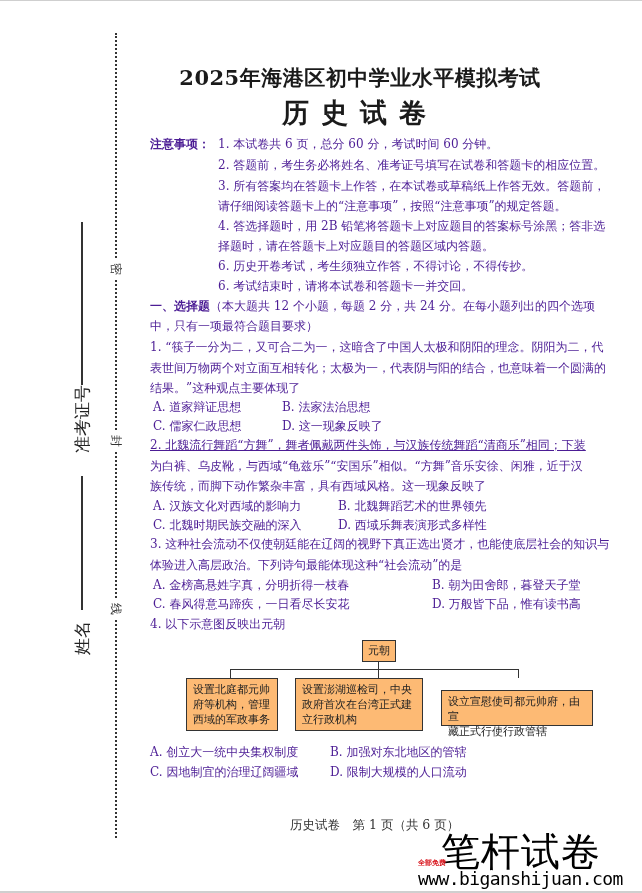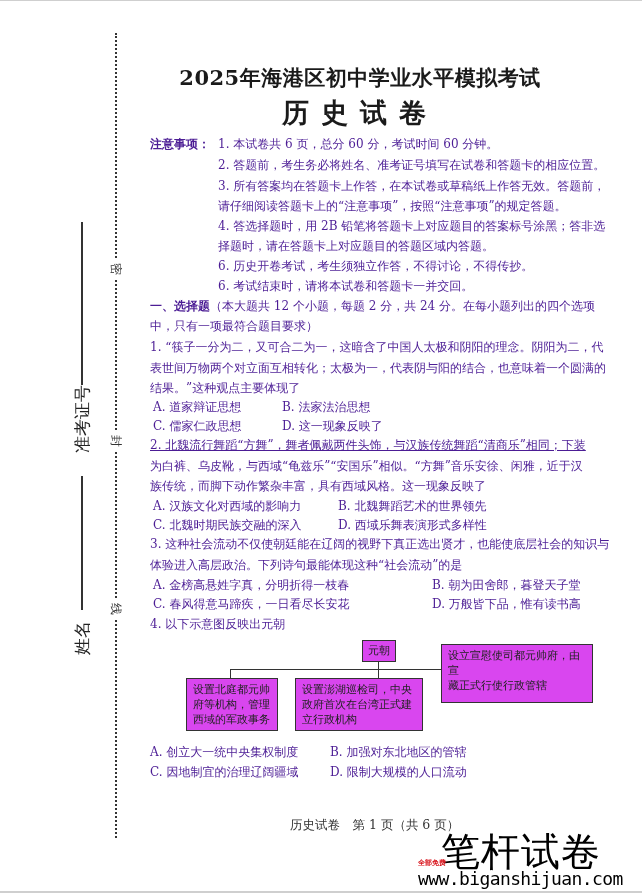--- a/index.html
+++ b/index.html
@@ -41,21 +41,21 @@
   .text { position: absolute; font-size: 12px; line-height: 20px; white-space: nowrap; color: #4c1d95; }
   .notes-label { left: 150px; font-weight: bold; }
   .note { left: 218px; }
   .note-cont { left: 218px; }
   .body-line { left: 150px; }
   .section-heading { left: 150px; }
   .section-heading b { font-weight: bold; }
 
   
   .diag-box {
-    position: absolute; border: 1.2px solid #333; background: #d946ef;
+    position: absolute; border: 1.2px solid #333; background: #fdba74;
     font-size: 11px; line-height: 15px; padding: 3px 6px; box-sizing: border-box;
     color: #222;
   }
   .diag-root { left: 362px; top: 640px; width: 34px; height: 22px; padding: 2px 0; text-align: center; }
   .diag-h { position: absolute; left: 230px; top: 669px; width: 289px; height: 1.4px; background: #333; }
   .diag-v { position: absolute; width: 1.4px; background: #333; }
 
   .footer {
     position: absolute; left: 290px; top: 817px; font-size: 12.5px; color: #333; white-space: nowrap;
   }
@@ -139,21 +139,21 @@
   <div class="diag-box" style="left:186px; top:678px; width:92px; height:53px;">
     <div>设置北庭都元帅</div>
     <div>府等机构，管理</div>
     <div>西域的军政事务</div>
   </div>
   <div class="diag-box" style="left:295px; top:678px; width:128px; height:53px;">
     <div>设置澎湖巡检司，中央</div>
     <div>政府首次在台湾正式建</div>
     <div>立行政机构</div>
   </div>
-  <div class="diag-box" style="left:441px; top:644px; width:152px; height:59px;">
+  <div class="diag-box" style="left:441px; top:690px; width:152px; height:36px;">
     <div>设立宣慰使司都元帅府，由宣</div>
     <div>藏正式行使行政管辖</div>
   </div>
 </div>
 
 <div class="text" style="left:150px; top:742px;">A. 创立大一统中央集权制度</div>
 <div class="text" style="left:330px; top:742px;">B. 加强对东北地区的管辖</div>
 <div class="text" style="left:150px; top:762px;">C. 因地制宜的治理辽阔疆域</div>
 <div class="text" style="left:330px; top:762px;">D. 限制大规模的人口流动</div>
 

